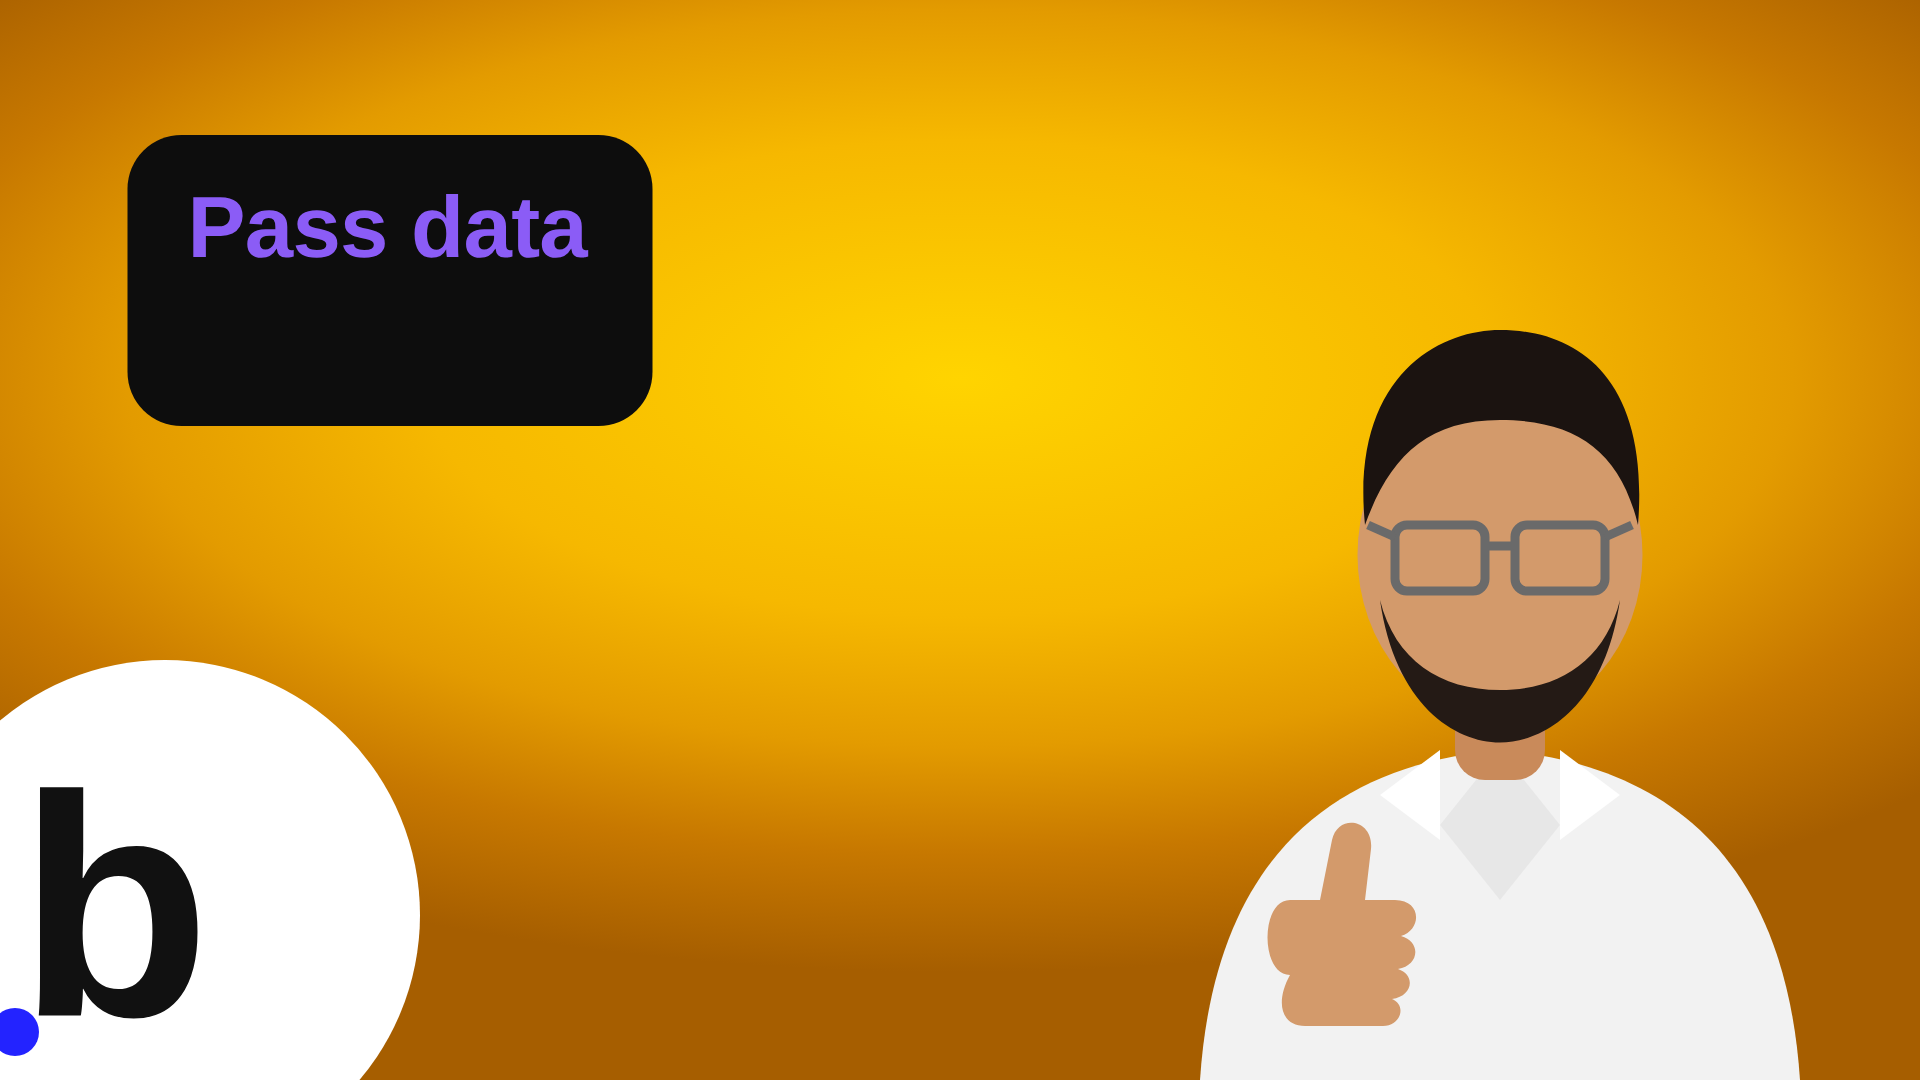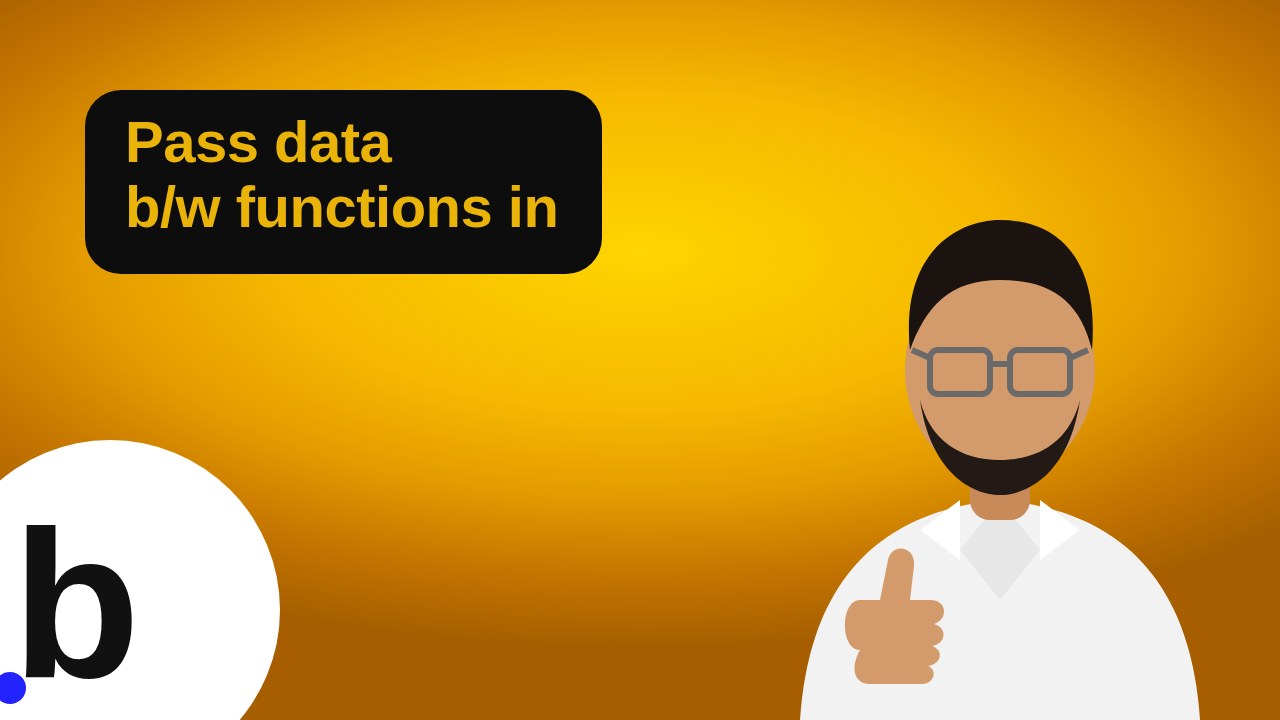--- a/index.html
+++ b/index.html
@@ -1,37 +1,37 @@
 <!DOCTYPE html>
 <html><head>
   <meta charset="utf-8">
   <style>
     * { margin: 0; padding: 0; box-sizing: border-box; }
     body { width: 1280px; height: 720px; overflow: hidden; font-family: -apple-system, BlinkMacSystemFont, 'Segoe UI', Arial, sans-serif; }
     .canvas { position: relative; width: 1280px; height: 720px; background: radial-gradient(ellipse 70% 55% at 50% 35%, #ffd400 0%, #f6b800 40%, #e39b00 62%, #c77800 80%, #a65e00 100%); }
-    .title-card { position: absolute; left: 85px; top: 90px; background: #0d0d0d; color: #eab308; border-radius: 36px; padding: 20px 44px 34px 40px; max-width: 620px; }
+    .title-card { position: absolute; left: 85px; top: 90px; background: #0d0d0d; color: #8b5cf6; border-radius: 36px; padding: 30px 44px 34px 40px; max-width: 620px; }
     .title-card::after { content: ""; position: absolute; top: 0; right: -36px; width: 72px; height: 72px; background: #0d0d0d; border-top-right-radius: 36px; border-bottom-right-radius: 0; display: none; }
     .title-text { font-size: 58px; font-weight: 600; line-height: 1.12; letter-spacing: -0.5px; }
     .logo-wrap { position: absolute; left: -60px; bottom: -60px; width: 340px; height: 340px; background: #ffffff; border-radius: 50%; display: flex; align-items: center; justify-content: center; }
     .logo-inner { position: relative; width: 240px; height: 240px; transform: translate(22px, 10px); }
     .logo-b { font-size: 210px; font-weight: 800; color: #111; line-height: 1; font-family: Arial, Helvetica, sans-serif; letter-spacing: -6px; }
     .logo-dot { position: absolute; width: 32px; height: 32px; background: #2323ff; border-radius: 50%; left: -18px; bottom: 36px; }
     .presenter { position: absolute; right: 0; bottom: 0; width: 560px; height: 620px; }
     
     .presenter svg { width: 100%; height: 100%; }
   </style>
 </head>
 <body>
 
 <div class="canvas">
 
   <div class="title-card">
     <div class="title-text">
       <span>Pass data</span><br>
-      <span>b/w functions in</span><br>
+      <br>
     </div>
   </div>
 
   <div class="logo-wrap">
     <div class="logo-inner">
       <span class="logo-dot" style="background:#2323ff"></span>
       <span class="logo-b">b</span>
     </div>
   </div>
 

